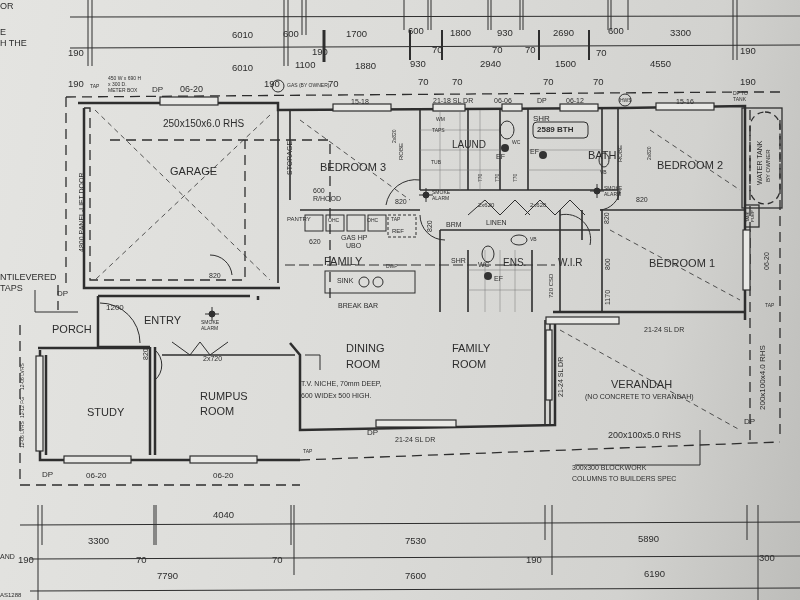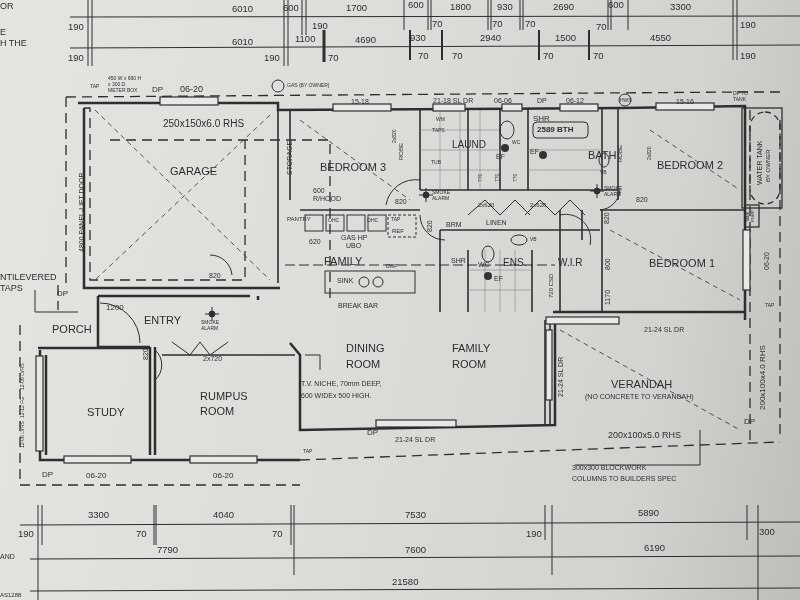--- a/index.html
+++ b/index.html
@@ -3,21 +3,21 @@
 <meta charset="utf-8">
 <style>
   html,body{margin:0;padding:0;}
   body{width:800px;height:600px;overflow:hidden;background:#d9d9d6;font-family:"Liberation Sans",sans-serif;color:#2a2a2a;}
   .sheet{position:absolute;left:0;top:0;width:800px;height:600px;background:linear-gradient(100deg,#e4e4e1 0%,#dcdcd9 45%,#d2d2cf 80%,#bdbdba 100%);}
   svg{position:absolute;left:0;top:0;}
   .t{position:absolute;white-space:nowrap;font-size:9px;line-height:1;color:#2d2d2d;}
   .room{font-size:11px;}
   .sm{font-size:6px;}
   .xs{font-size:5px;}
-  .dim{font-size:9.5px;}
+  .dim{font-size:9.5px;margin-top:26px;}
   .v{transform-origin:left top;transform:rotate(-90deg);}
 </style>
 </head>
 <body>
 
 <div class="sheet">
 
 <svg width="800" height="600" stroke="#2e2e2e" fill="none">
 
   <g stroke-width="1">
@@ -228,21 +228,21 @@
 <div class="t dim" style="left:68px;top:22px">190</div>
 <div class="t dim" style="left:312px;top:21px">190</div>
 <div class="t dim" style="left:432px;top:19px">70</div>
 <div class="t dim" style="left:492px;top:19px">70</div>
 <div class="t dim" style="left:525px;top:19px">70</div>
 <div class="t dim" style="left:596px;top:22px">70</div>
 <div class="t dim" style="left:740px;top:20px">190</div>
 
 <div class="t dim" style="left:232px;top:37px">6010</div>
 <div class="t dim" style="left:295px;top:34px">1100</div>
-<div class="t dim" style="left:355px;top:35px">4690</div>
+<div class="t dim" style="left:355px;top:35px">1880</div>
 <div class="t dim" style="left:410px;top:33px">930</div>
 <div class="t dim" style="left:480px;top:33px">2940</div>
 <div class="t dim" style="left:555px;top:33px">1500</div>
 <div class="t dim" style="left:650px;top:33px">4550</div>
 
 <div class="t dim" style="left:68px;top:53px">190</div>
 <div class="t dim" style="left:264px;top:53px">190</div>
 <div class="t dim" style="left:328px;top:53px">70</div>
 <div class="t dim" style="left:418px;top:51px">70</div>
 <div class="t dim" style="left:452px;top:51px">70</div>
@@ -379,21 +379,21 @@
 
 <div class="t sm v" style="left:557px;top:397px;font-size:7px">21-24 SL DR</div>
 <div class="t room" style="left:611px;top:379px">VERANDAH</div>
 <div class="t" style="left:585px;top:393px;font-size:7px">(NO CONCRETE TO VERANDAH)</div>
 <div class="t sm" style="left:744px;top:418px;font-size:8px">DP</div>
 <div class="t" style="left:608px;top:431px;font-size:9px">200x100x5.0 RHS</div>
 <div class="t" style="left:572px;top:464px;font-size:7px">300x300 BLOCKWORK</div>
 <div class="t" style="left:572px;top:475px;font-size:7px">COLUMNS TO  BUILDERS SPEC</div>
 
 <div class="t dim" style="left:88px;top:510px">3300</div>
-<div class="t dim" style="left:213px;top:510px">4040</div>
+<div class="t dim" style="left:213px;top:484px">4040</div>
 <div class="t dim" style="left:405px;top:510px">7530</div>
 <div class="t dim" style="left:638px;top:508px">5890</div>
 <div class="t dim" style="left:18px;top:529px">190</div>
 <div class="t dim" style="left:136px;top:529px">70</div>
 <div class="t dim" style="left:272px;top:529px">70</div>
 <div class="t dim" style="left:526px;top:529px">190</div>
 <div class="t dim" style="left:759px;top:527px">300</div>
 <div class="t dim" style="left:157px;top:545px">7790</div>
 <div class="t dim" style="left:405px;top:545px">7600</div>
 <div class="t dim" style="left:644px;top:543px">6190</div>

